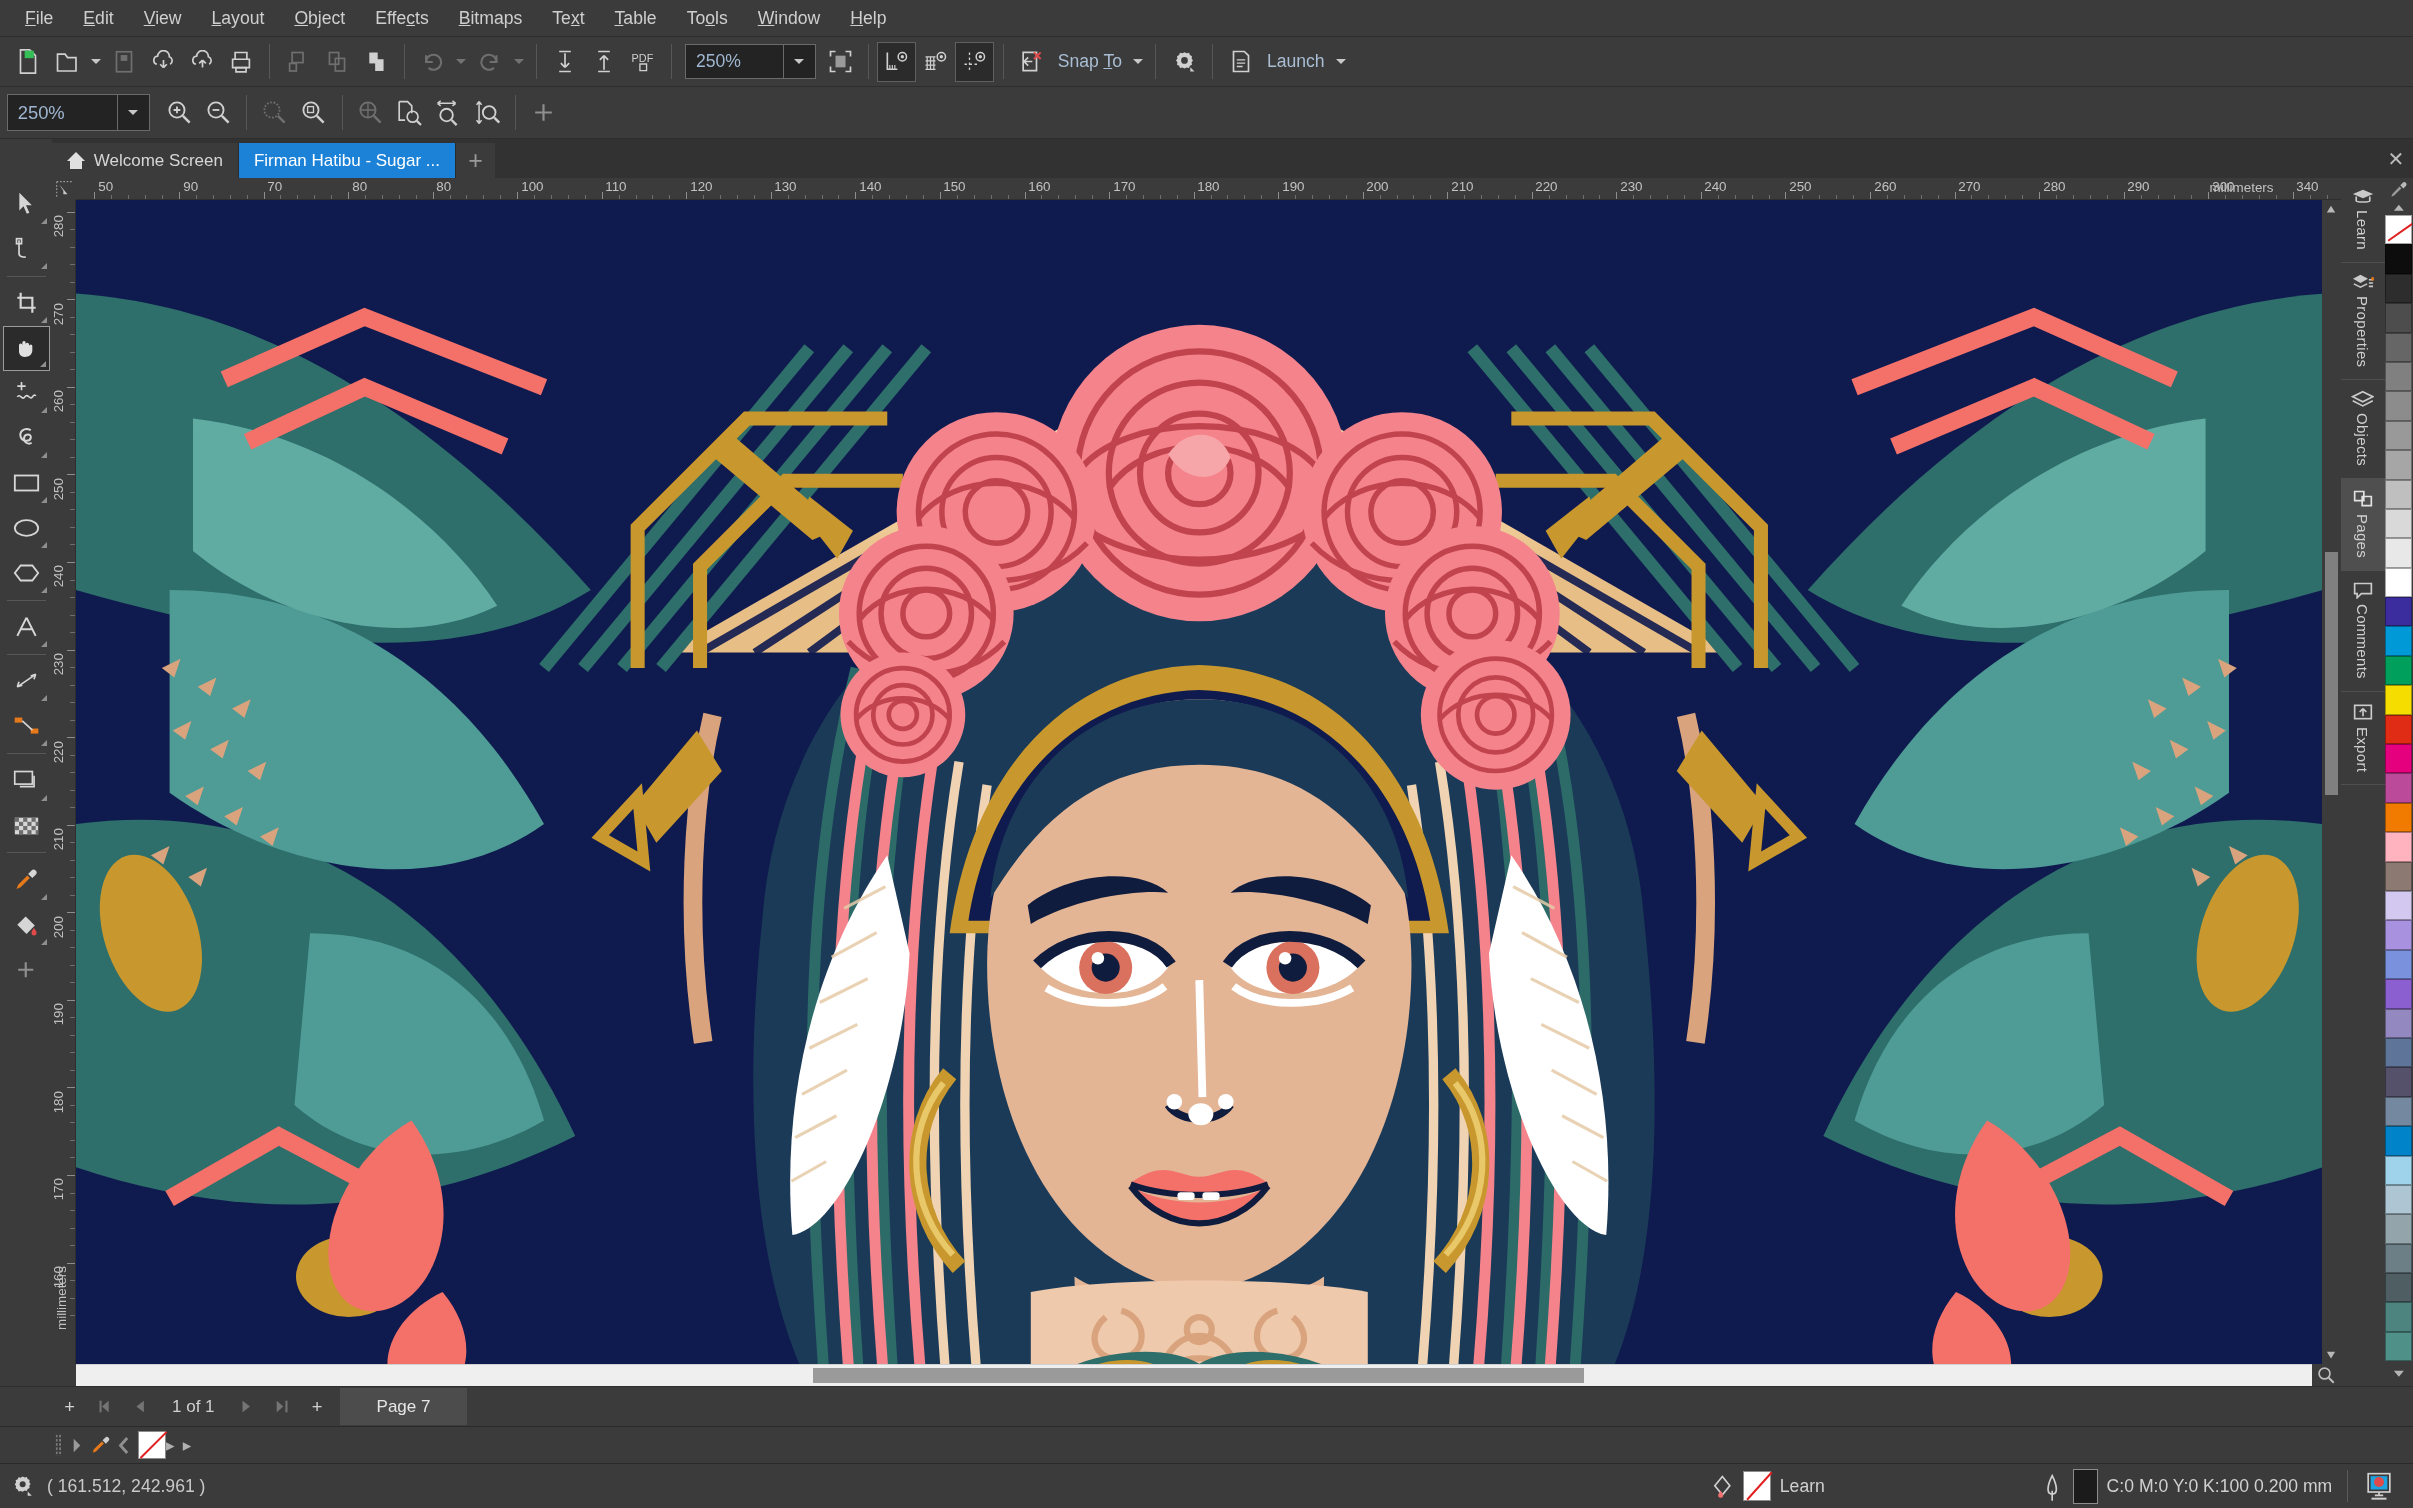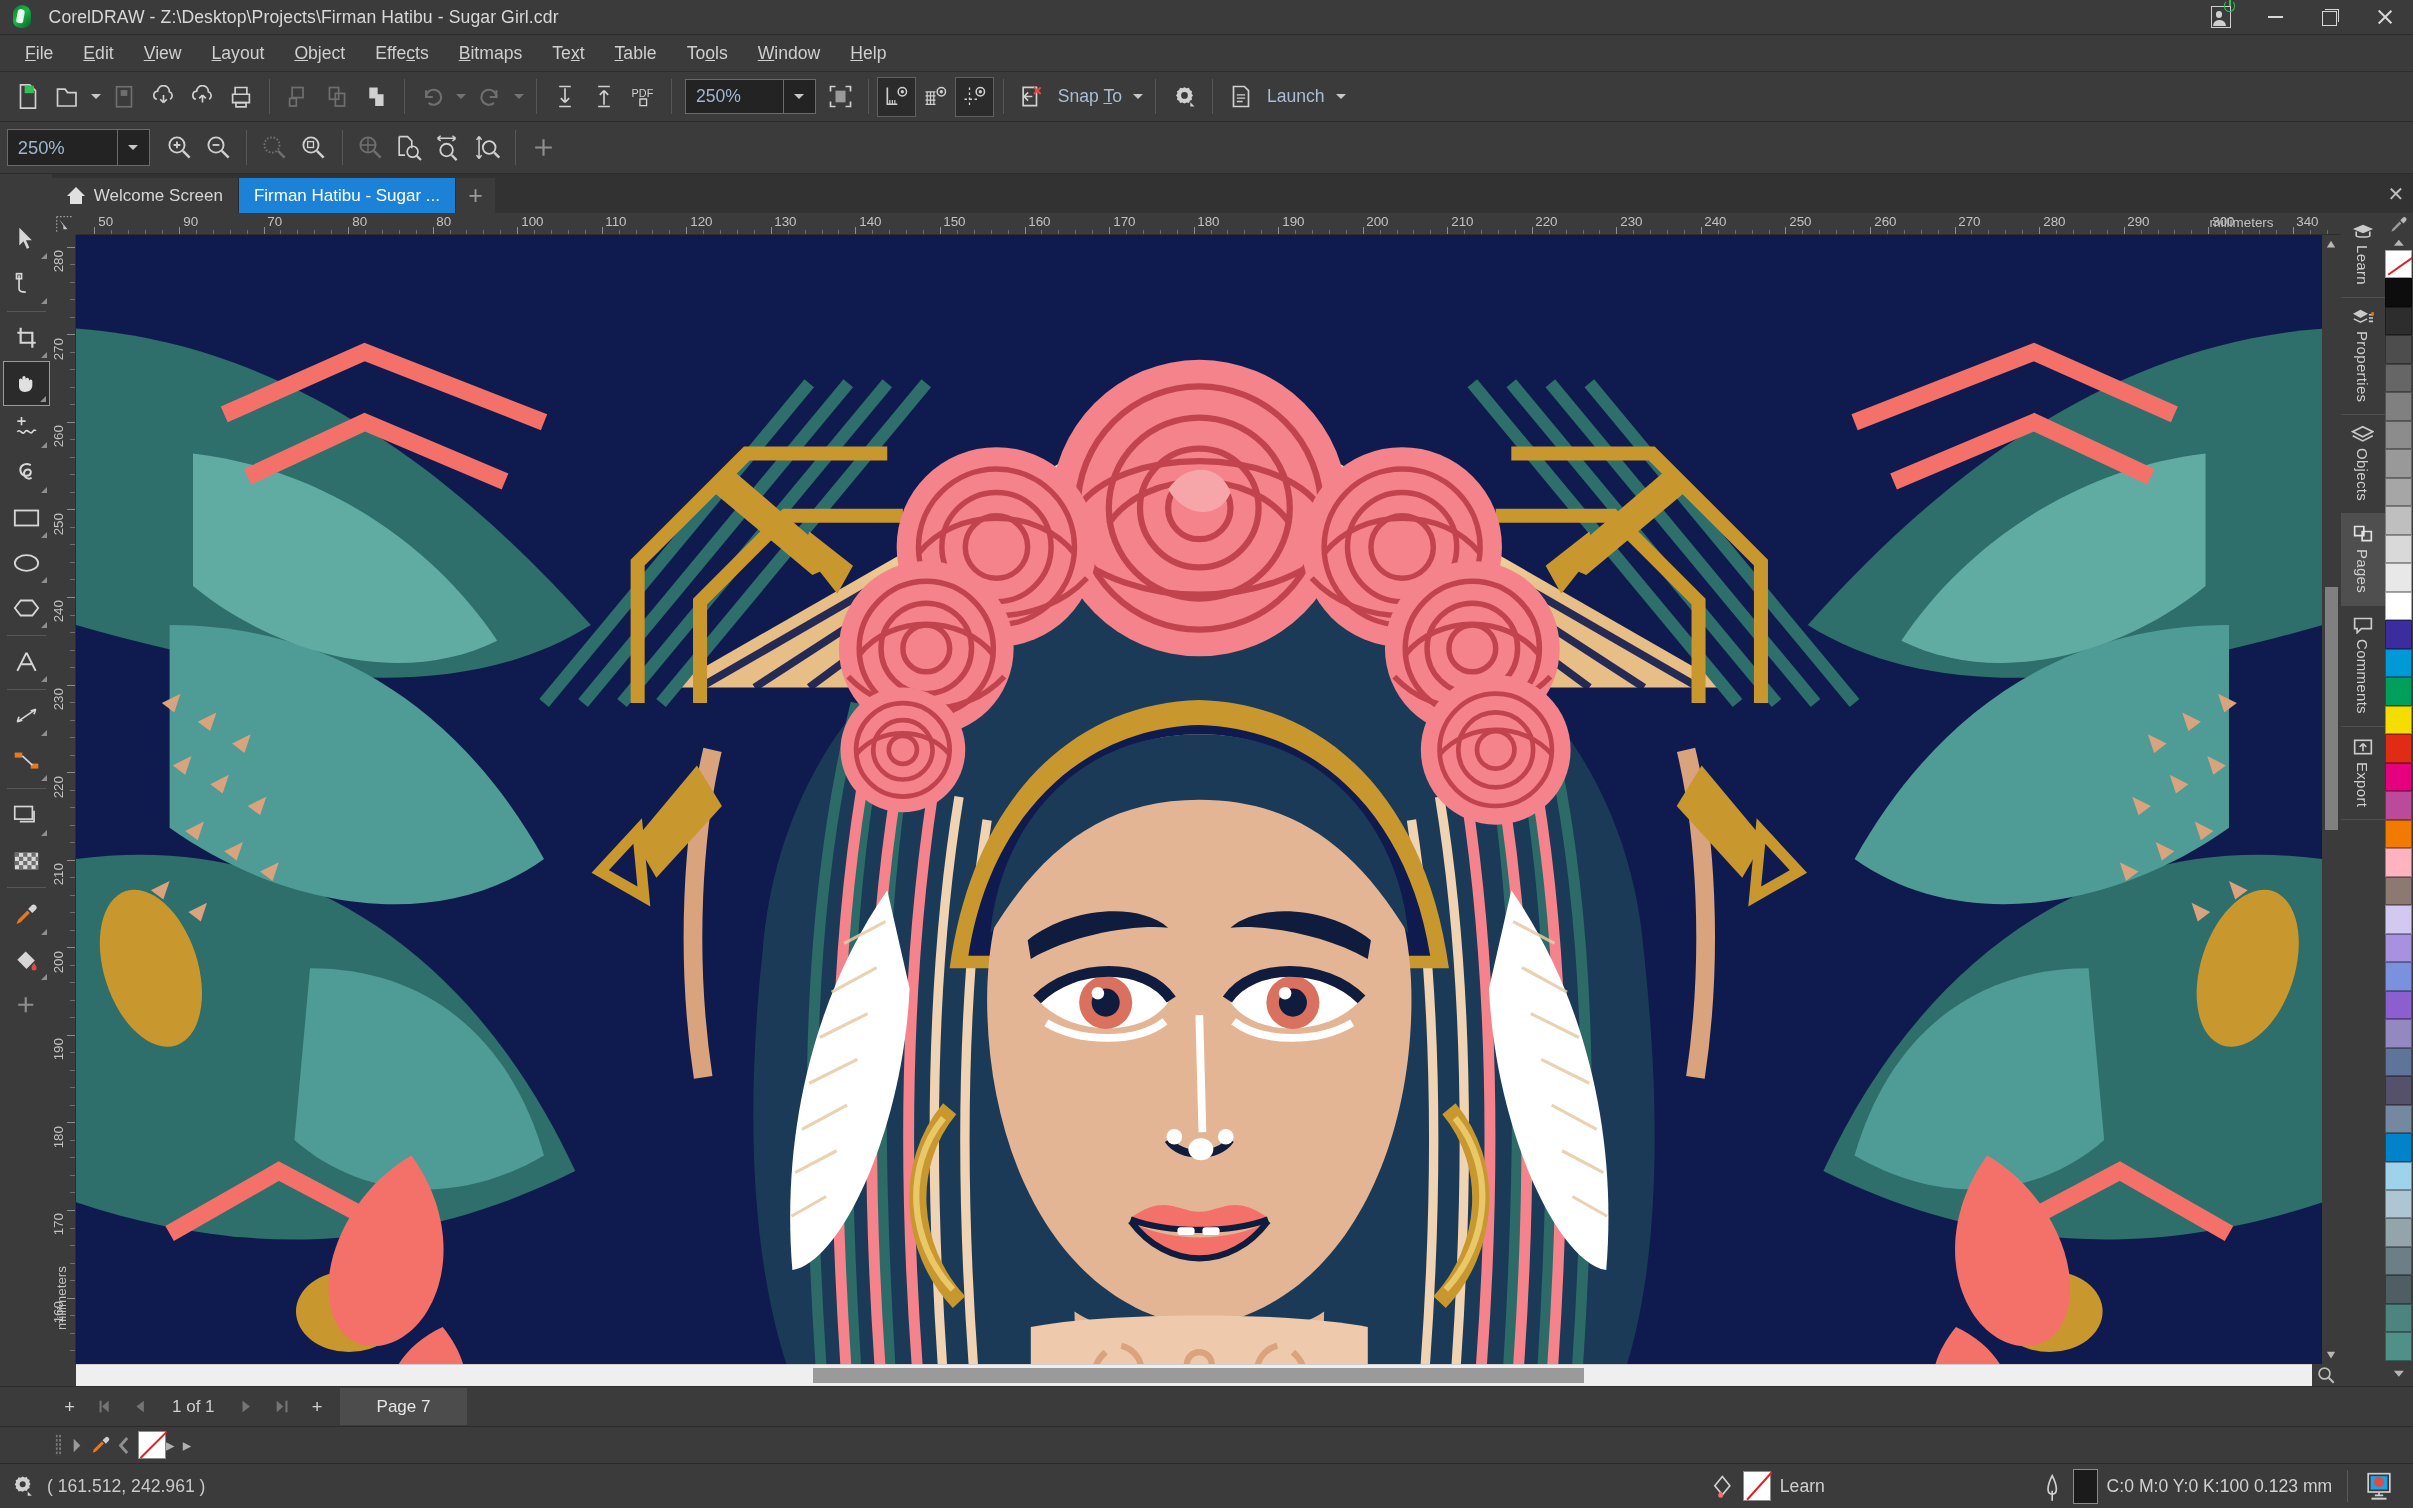--- a/index.html
+++ b/index.html
@@ -265,43 +265,20 @@
 
   .cp-bottom { width: 28.5px; height: 25px; display:flex;align-items:center;justify-content:center; }
 
   svg { display: block; }
 </style>
 </head>
 <body>
 
 <div class="app">
 
-  <div class="titlebar">
-    <div class="app-logo">
-        <div class="balloon"></div>
-      </div>
-    <div class="title-text">CorelDRAW - Z:\Desktop\Projects\Firman Hatibu -  Sugar Girl.cdr</div>
-    <div class="title-spacer"></div>
-    <div class="win-btns">
-      <div class="win-btn">
-        <div class="acct-ic">
-            <div class="pwr-badge"></div>
-          </div>
-      </div>
-      <div class="win-btn">
-          <div class="min-ic"></div>
-        </div>
-      <div class="win-btn">
-          <div class="max-ic"></div>
-        </div>
-      <div class="win-btn">
-          <div class="close-ic"></div>
-        </div>
-    </div>
-  </div>
 
   <div class="menubar">
     <div class="menu-item"><u>F</u><span>ile</span></div>
     <div class="menu-item"><u>E</u>dit</div>
     <div class="menu-item"><u>V</u>iew</div>
     <div class="menu-item"><u>L</u>ayout</div>
     <div class="menu-item"><u>O</u>bject</div>
     <div class="menu-item">Effe<u>c</u>ts</div>
     <div class="menu-item"><u>B</u>itmaps</div>
     <div class="menu-item">Te<u>x</u>t</div>
@@ -1563,21 +1540,21 @@
     <div style="width:218px"></div>
 
     <div class="sb-fill-grp">
       <span class="fill-ic">
         <svg width="18.4" height="28.5" viewBox="0 0 22 34">
             <path d="M11 2c4 8 5 12 5 16 0 4-2 6-5 6s-5-2-5-6c0-4 1-8 5-16z" fill="none" stroke="#d0d0d0" stroke-width="2"></path>
             <path d="M11 20v12" stroke="#d0d0d0" stroke-width="2"></path>
           </svg>
       </span>
       <span class="sb-sw-black"></span>
-      <span class="sb-text">C:0 M:0 Y:0 K:100  0.123 mm</span>
+      <span class="sb-text">C:0 M:0 Y:0 K:100  0.200 mm</span>
     </div>
 
     <div class="sb-sep"></div>
     <div class="sb-mon" style="margin-right:20px">
       <svg width="32" height="30" viewBox="0 0 38 36">
           <rect x="6" y="2" width="26" height="22" fill="none" stroke="#d0d0d0" stroke-width="2"></rect>
           <rect x="9" y="5" width="20" height="16" fill="#1da2e0"></rect>
           <circle cx="19" cy="12" r="6" fill="#e04a4a"></circle>
           <path d="M14 28h10M19 24v4" stroke="#d0d0d0" stroke-width="2"></path>
           <path d="M10 32h18" stroke="#d0d0d0" stroke-width="2.4"></path>

